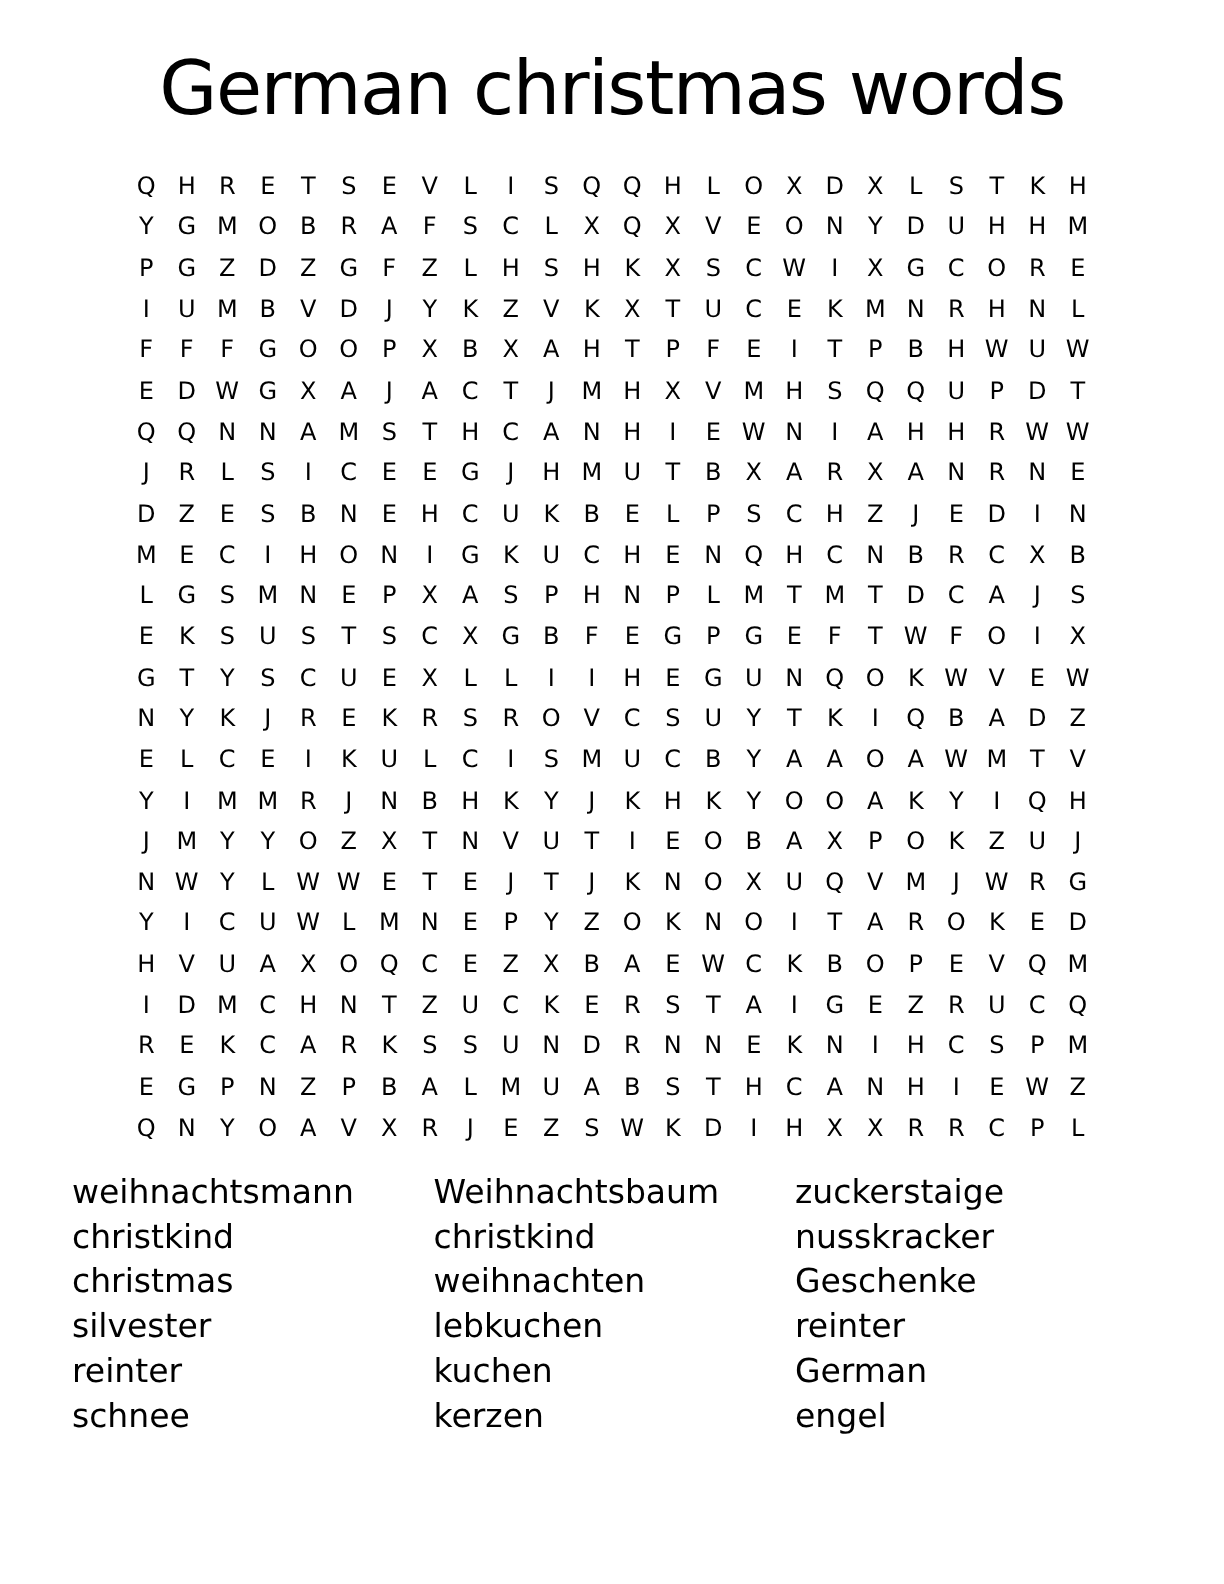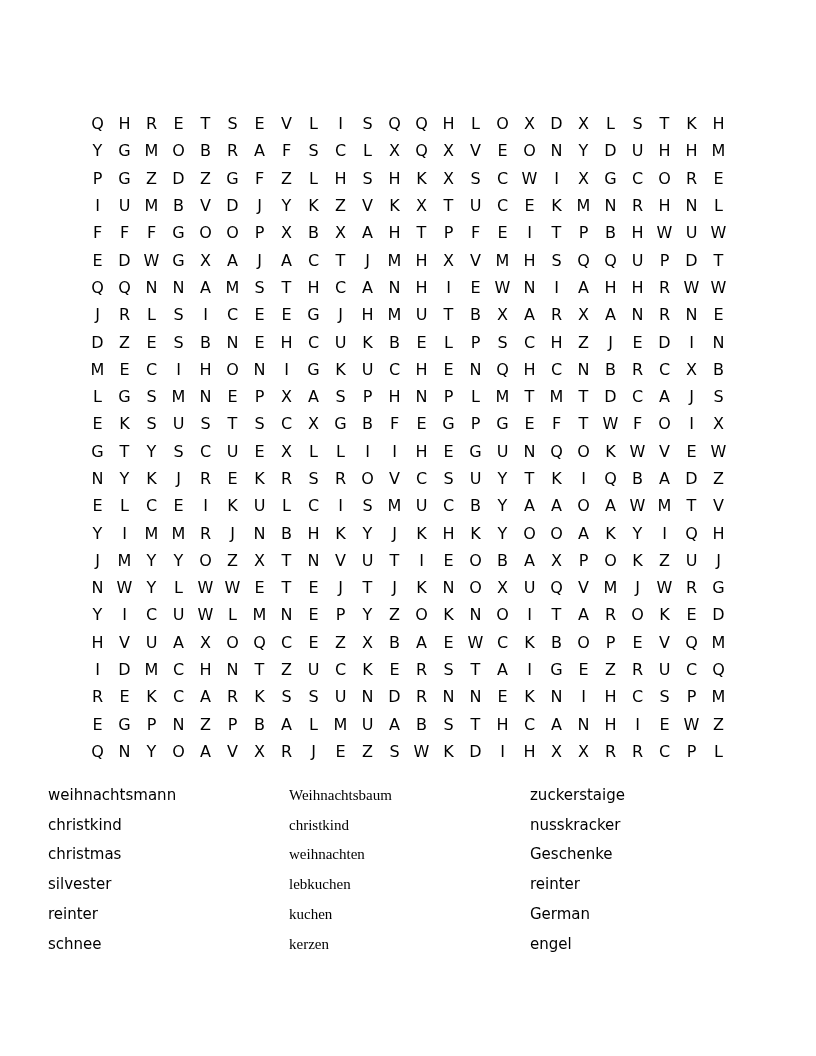--- a/index.html
+++ b/index.html
@@ -47,32 +47,33 @@
     position: absolute;
     top: 781px;
     left: 0;
     width: 100%;
   }
   .word-col {
     position: absolute;
     top: 0;
   }
   .word-col-0 { left: 48px; }
-  .word-col-1 { left: 289px; font-family: Liberation Serif, serif; }
+  .word-col-1 { left: 289px; }
   .word-col-2 { left: 530px; }
   .word-item {
-    font-size: 15px;
+    font-size: 22px;
     line-height: 29.7px;
     white-space: nowrap;
   }
 </style>
 </head>
 <body>
 
 <div class="page">
+  <h1 class="title">German christmas words</h1>
   <div class="grid">
       <div class="grid-row">
         <span class="grid-cell">Q</span>
         <span class="grid-cell">H</span>
         <span class="grid-cell">R</span>
         <span class="grid-cell">E</span>
         <span class="grid-cell">T</span>
         <span class="grid-cell">S</span>
         <span class="grid-cell">E</span>
         <span class="grid-cell">V</span>

